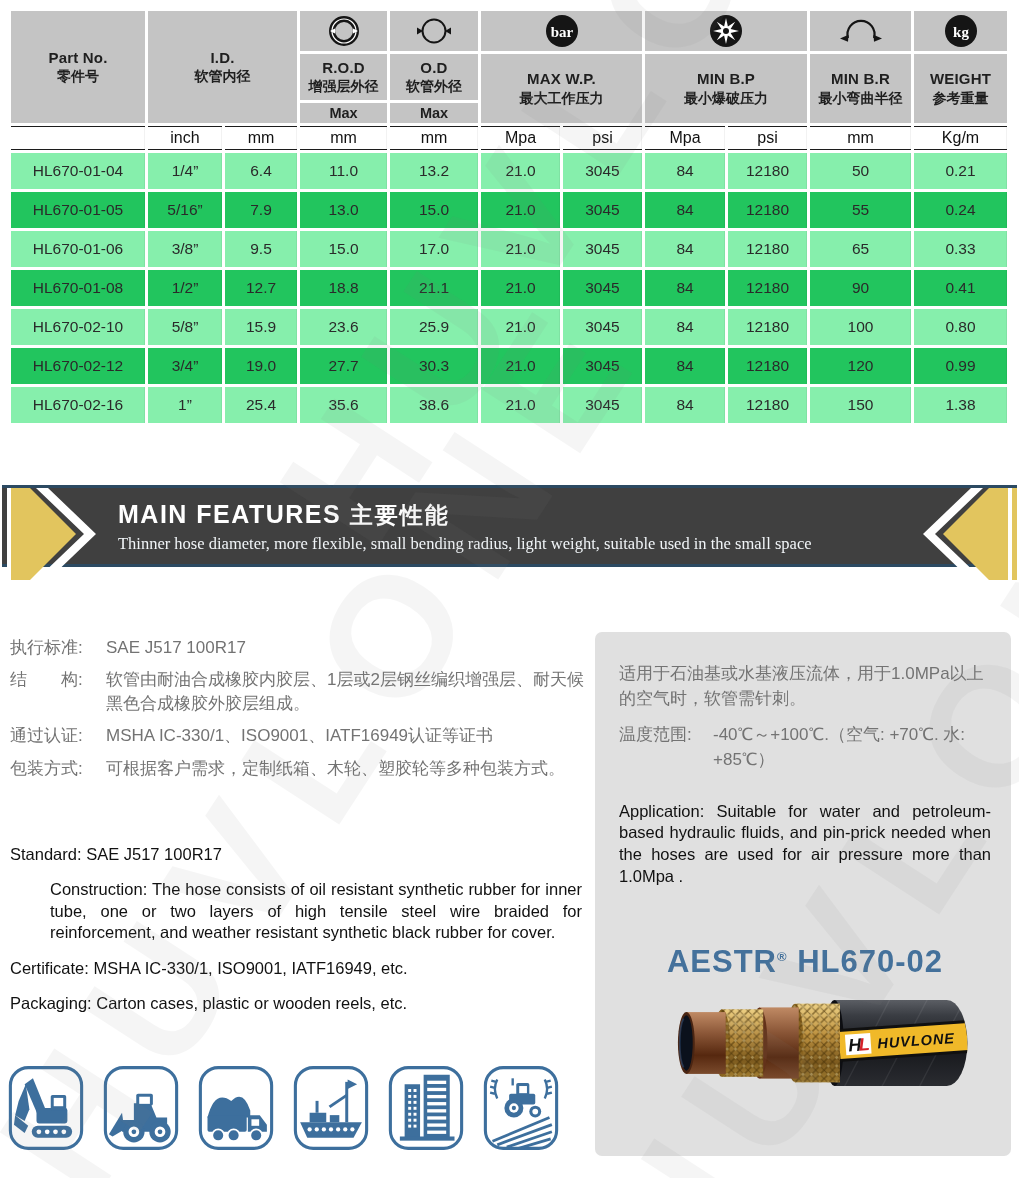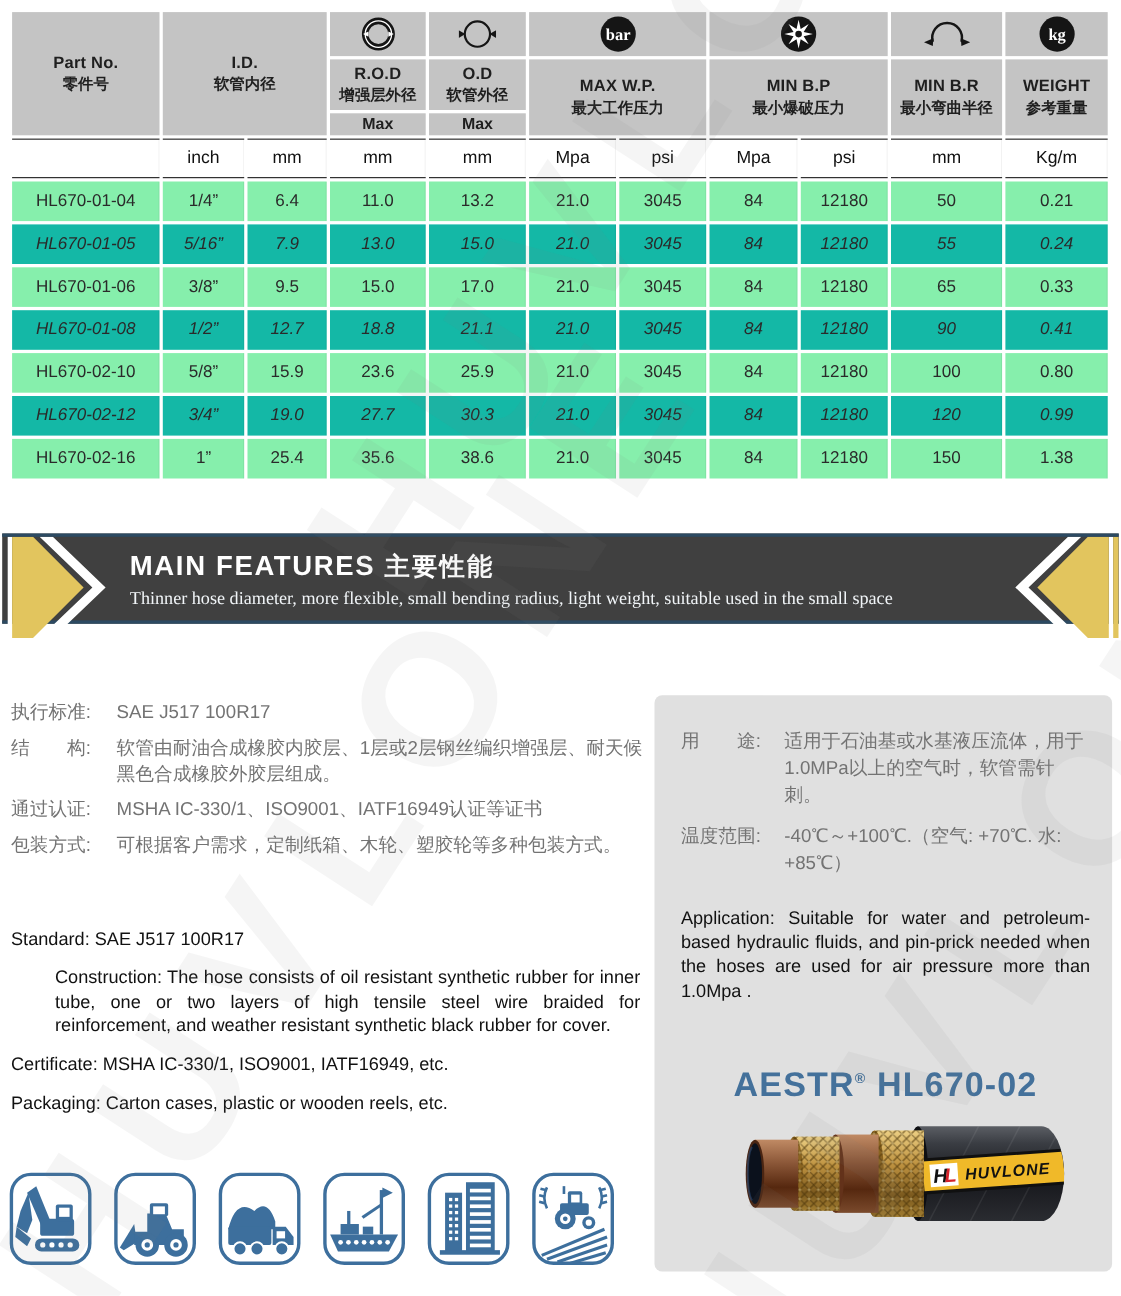--- a/index.html
+++ b/index.html
@@ -21,28 +21,28 @@
   .tbl-wrap { position:absolute; left:8px; top:8px; z-index:1; }
   table.spec { border-collapse:separate; border-spacing:3px; table-layout:fixed; width:1002px; }
   table.spec td { text-align:center; vertical-align:middle; padding:0; }
   td.hd { background:#c4c4c4; color:#1f1f1f; }
   .hd-en { font-size:15px; font-weight:bold; letter-spacing:.2px; display:block; line-height:1.25; }
   .hd-cn { font-size:14px; font-weight:bold; display:block; line-height:1.3; }
   tr.r-icons td { height:40px; }
   tr.r-labels td { height:46px; }
   tr.r-max td { height:20px; font-size:14.5px; font-weight:bold; }
   tr.r-units td {
-    background:#fff; height:36px; font-size:16px; color:#111;
+    background:#fff; height:24px; font-size:16px; color:#111;
     border-top:1.5px solid #1c1c1c; border-bottom:1.5px solid #1c1c1c;
     box-shadow:inset -1px 0 0 rgba(0,0,0,.05);
   }
   tr.r-data td { height:36px; font-size:15.5px; color:#2a2a2a;
     box-shadow:inset -1px 0 0 rgba(0,0,0,.05); }
   tr.row-odd td { background:#86efac; }
-  tr.row-even td { background:#14b8a6;font-style:italic; }
+  tr.row-even td { background:#22c55e; }
   .icn { display:inline-block; vertical-align:middle; }
 
   
   .banner {
     position:absolute; left:2px; top:485px; width:1015px; height:82px;
     background:#404040; border-top:3px solid #2c4a62; border-bottom:3px solid #2c4a62; z-index:1;
   }
   .banner svg.deco { position:absolute; top:0; height:92px; }
   .deco-l { left:0; }
   .deco-r { right:0; }
@@ -336,21 +336,20 @@
 
 <div class="specs-en">
   <p>Standard: SAE J517 100R17</p>
   <p class="just">Construction: The hose consists of oil resistant synthetic rubber for inner tube, one or two layers of high tensile steel wire braided for reinforcement, and weather resistant synthetic black rubber for cover.</p>
   <p>Certificate: MSHA IC-330/1, ISO9001, IATF16949, etc.</p>
   <p>Packaging: Carton cases, plastic or wooden reels, etc.</p>
 </div>
 
 <div class="panel">
   <div class="spec-item">
-    <span class="lbl">用　　途:</span>
     <span class="txt">适用于石油基或水基液压流体，用于1.0MPa以上的空气时，软管需针刺。</span>
   </div>
   <div class="spec-item">
     <span class="lbl">温度范围:</span>
     <span class="txt">-40℃～+100℃.（空气: +70℃. 水: +85℃）</span>
   </div>
   <p class="en app">Application: Suitable for water and petroleum-based hydraulic fluids, and pin-prick needed when the hoses are used for air pressure more than 1.0Mpa .</p>
   <div class="product-title">
     <span>AESTR</span><sup>®</sup>
     <span>HL670-02</span>

